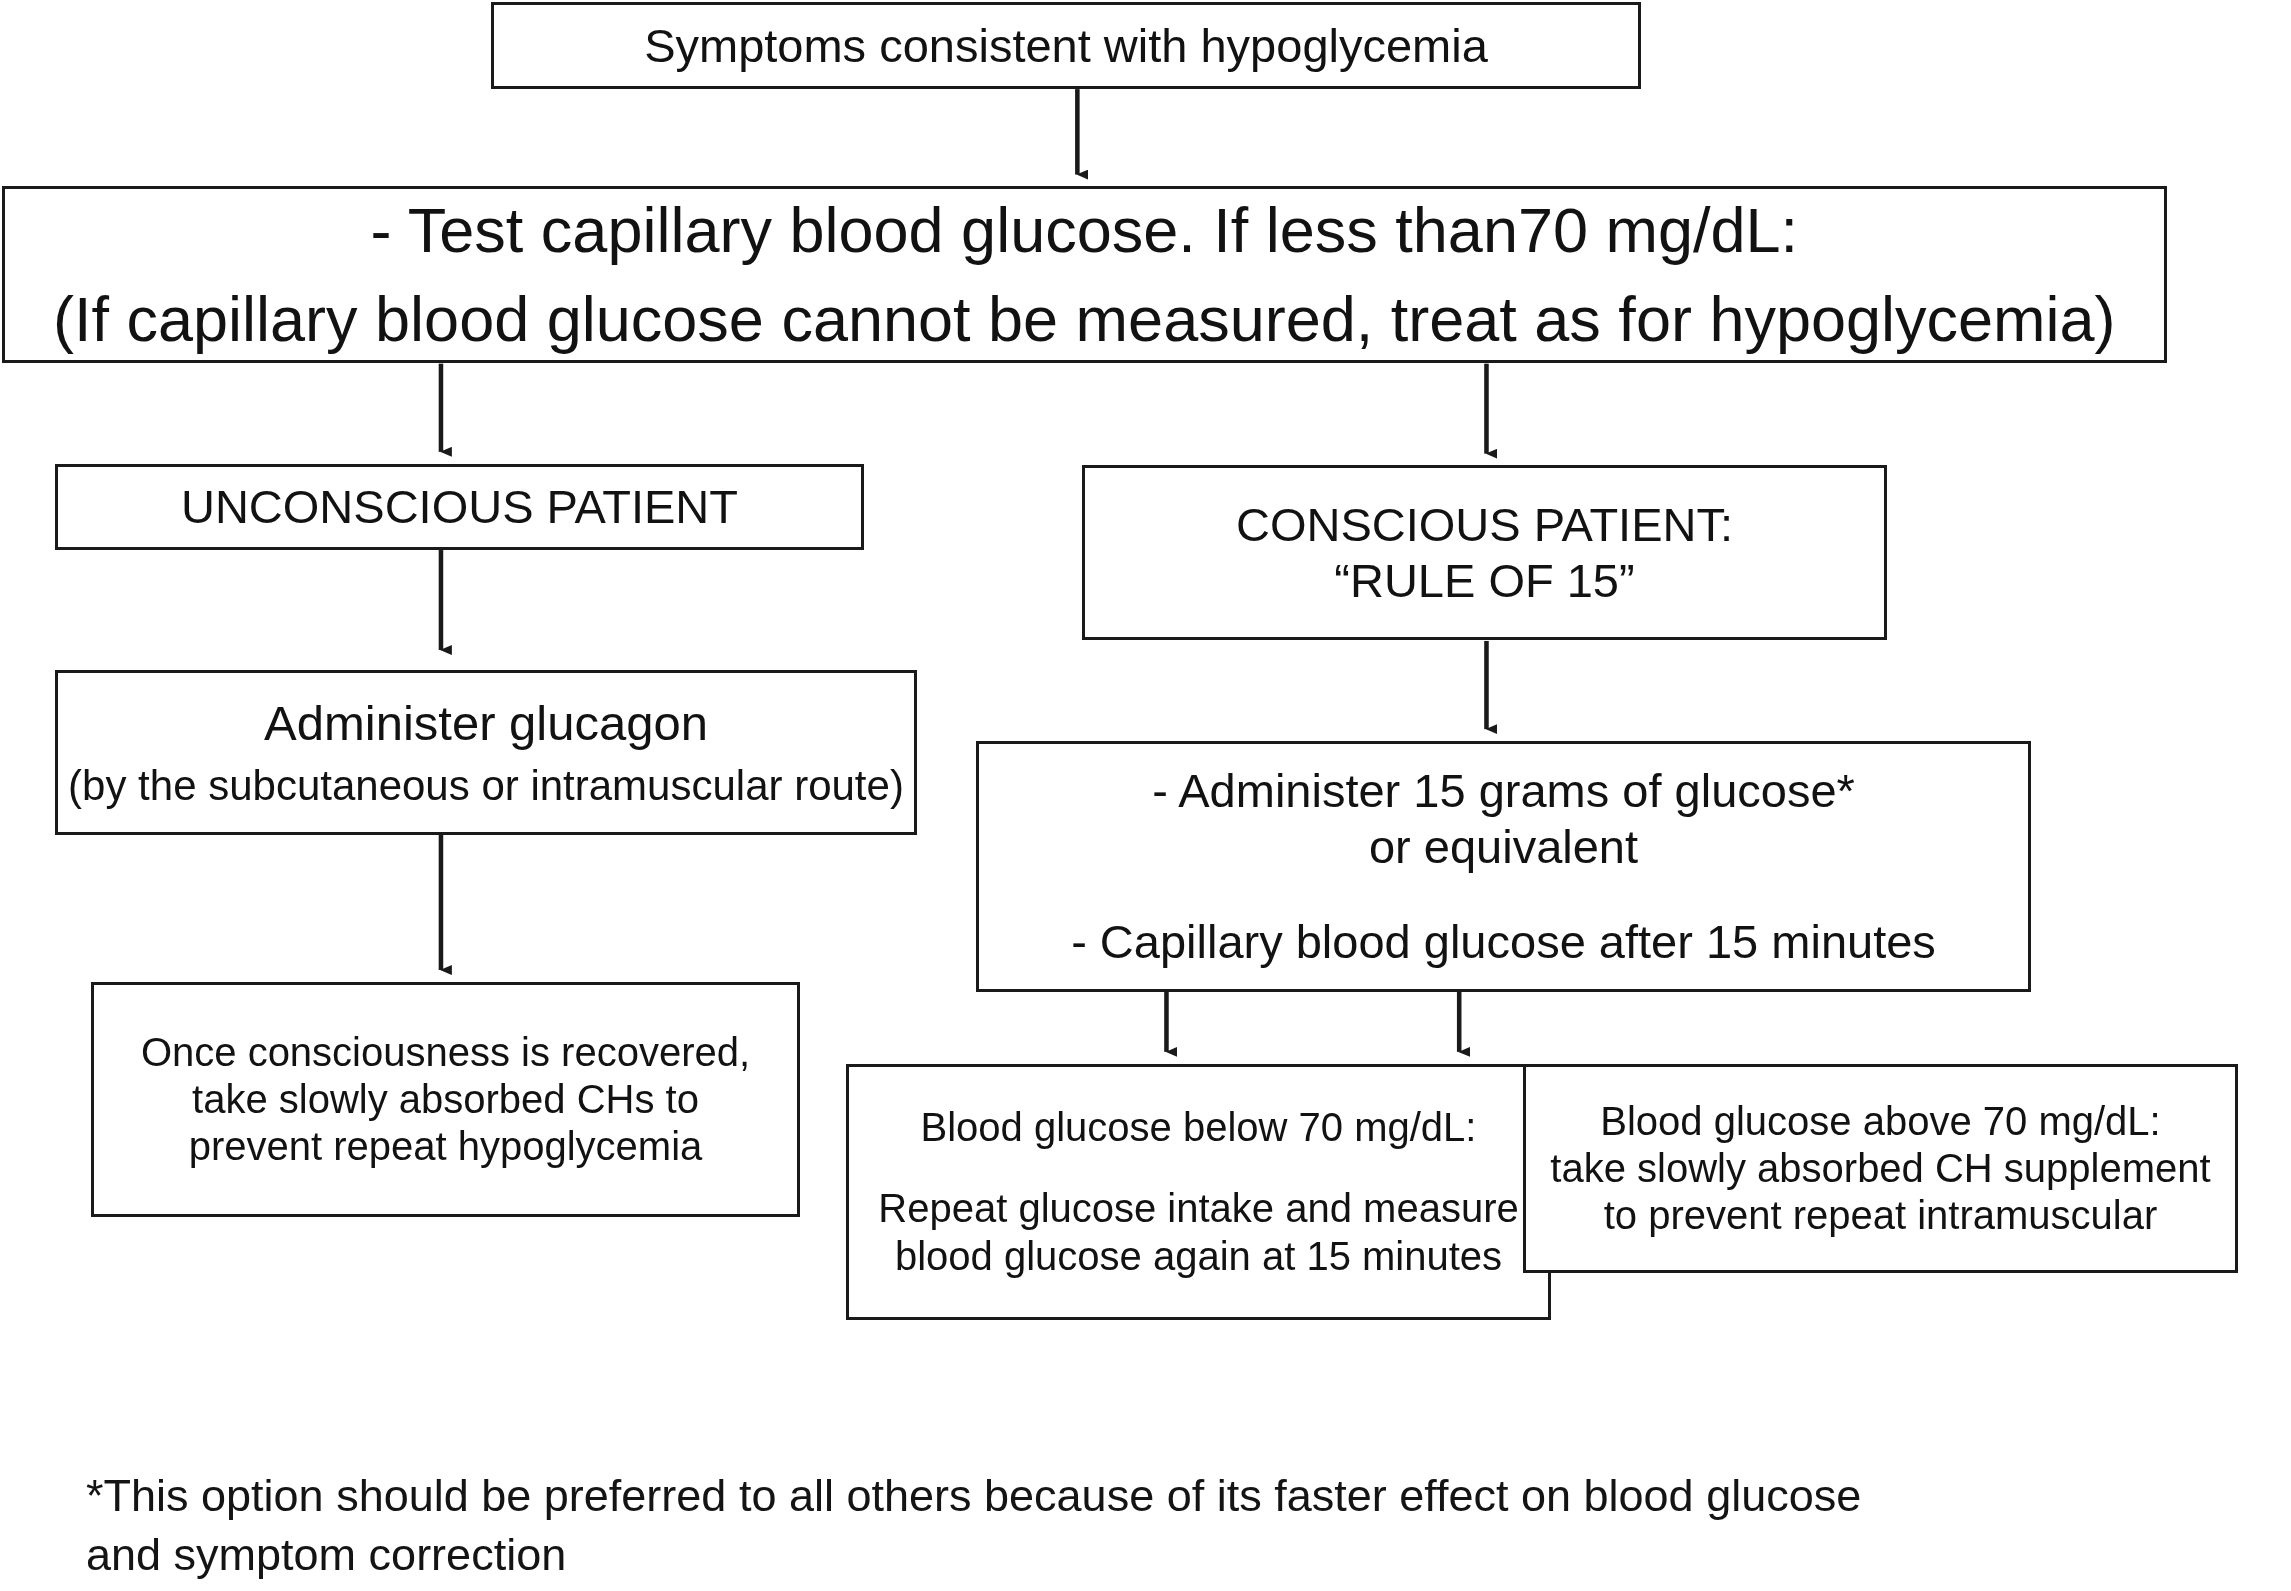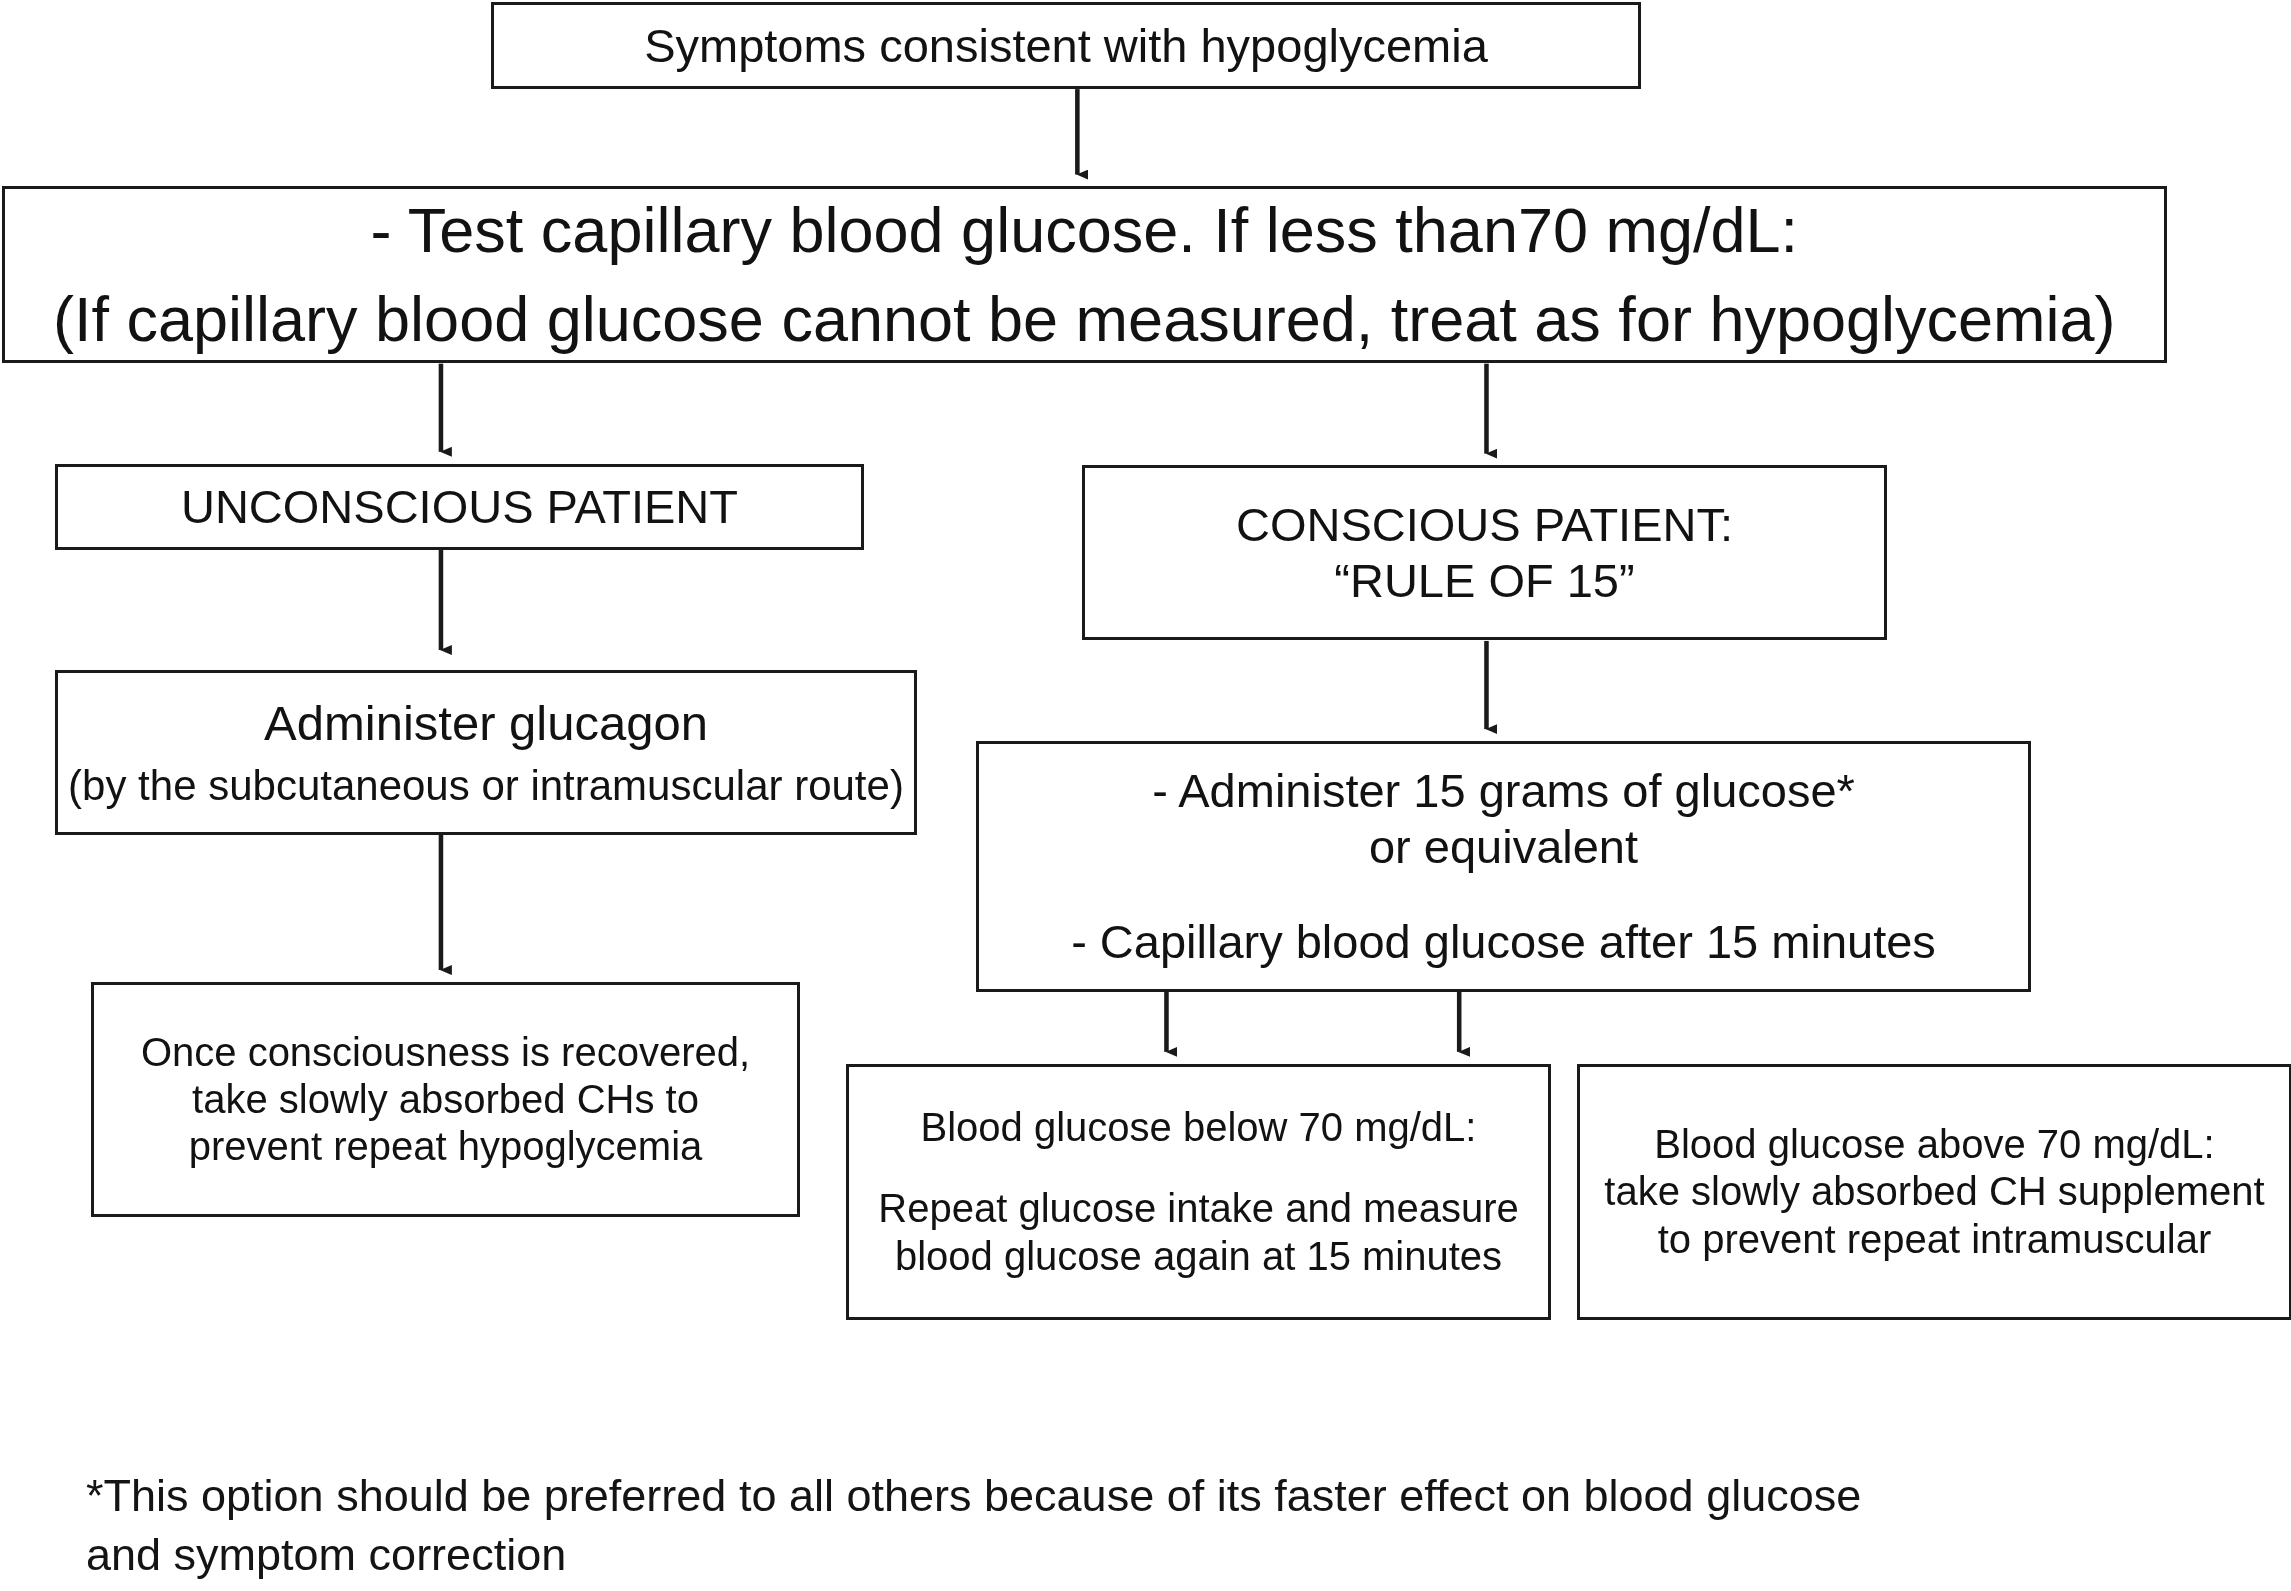--- a/index.html
+++ b/index.html
@@ -40,21 +40,21 @@
 
   
   #n-symptoms   { left: 491px;  top: 1.8px;    width: 1150px; height: 87px;  font-size: 47px; }
   #n-test       { left: 1.8px;    top: 186px;  width: 2165px; height: 177px; font-size: 63px; }
   #n-unconscious{ left: 55px;   top: 464px;  width: 809px;  height: 86px;  font-size: 47px; }
   #n-conscious  { left: 1082px; top: 465px;  width: 805px;  height: 175px; font-size: 47px; }
   #n-glucagon   { left: 55px;   top: 662px;  width: 862px;  height: 165px; font-size: 45px; margin-top: 8px; }
   #n-rule15     { left: 976px; top: 741px;  width: 1055px; height: 251px; font-size: 47px; }
   #n-recovered  { left: 91px;  top: 982px; width: 709px;  height: 235px; font-size: 40px; }
   #n-below70    { left: 832px;  top: 1064px; width: 705px;  height: 256px; font-size: 40px; margin-left: 14px; }
-  #n-above70    { left: 1577px; top: 1064px; width: 715px;  height: 256px; font-size: 40px; }
+  #n-above70    { left: 1523px; top: 1064px; width: 715px;  height: 209px; font-size: 40px; }
 
   #n-glucagon  .l1 { font-size: 49px; }
   #n-glucagon  .l2 { font-size: 42px; }
   #n-recovered .ln { font-size: 40px; }
 
   .edges {
     position: absolute;
     left: 0; top: 0;
     width: 2292px;
     height: 1591px;

